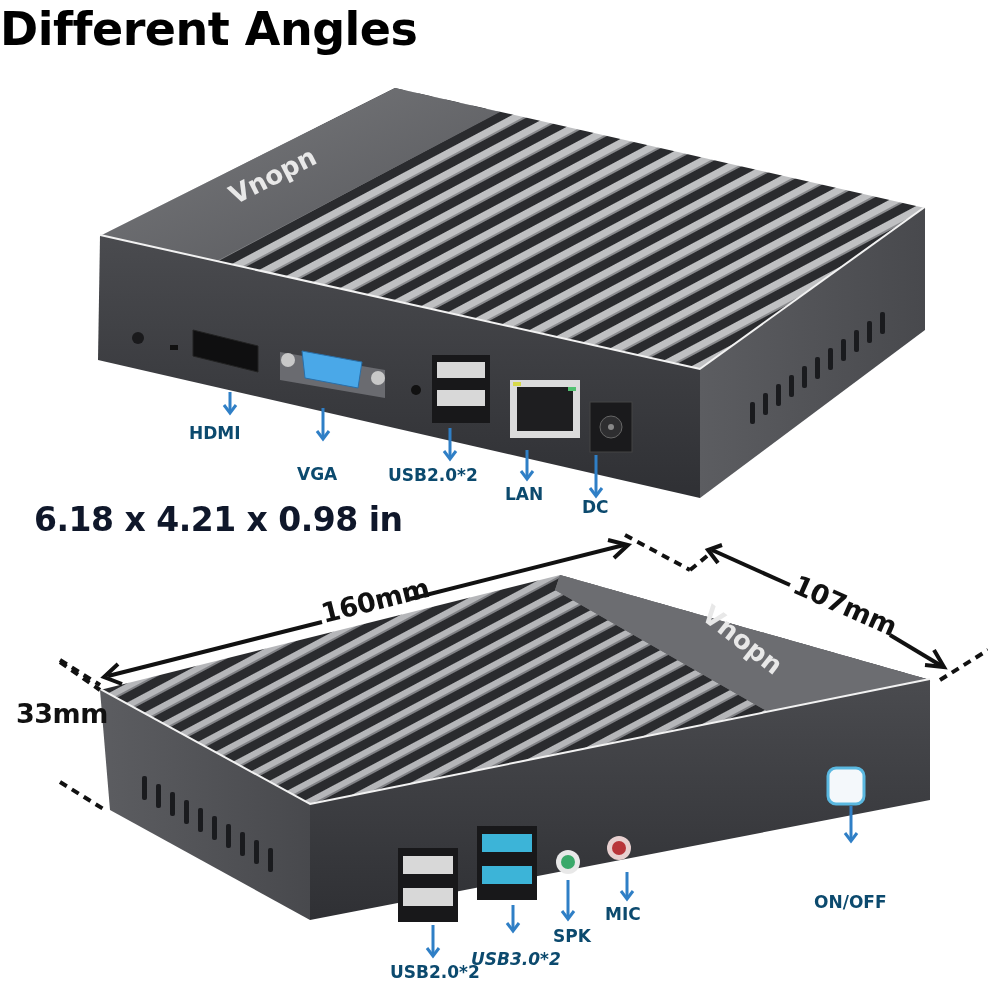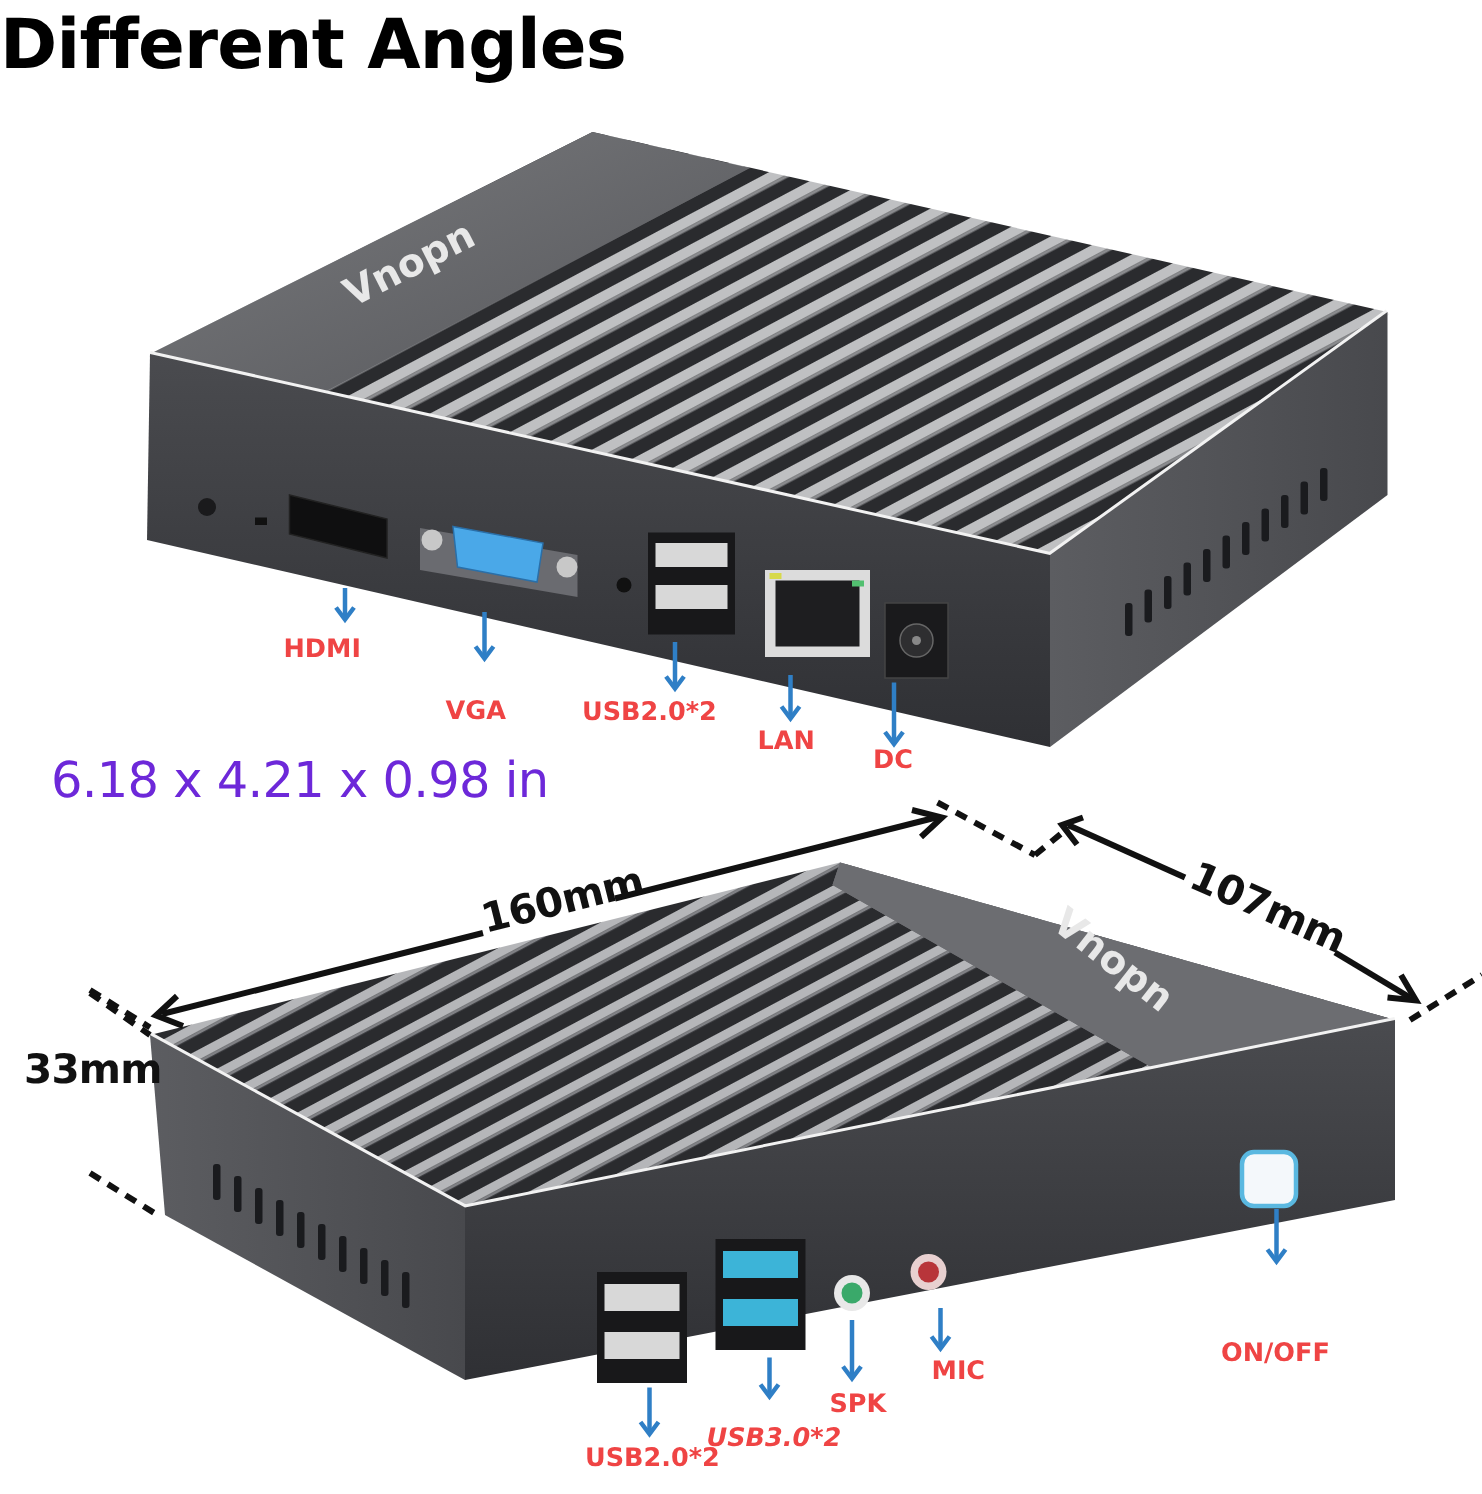--- a/index.html
+++ b/index.html
@@ -1,20 +1,20 @@
 <!DOCTYPE html>
 <html><head>
 <meta charset="utf-8">
 <style>
   html, body { margin: 0; padding: 0; background: #ffffff; }
   body { width: 988px; height: 996px; position: relative; overflow: hidden; font-family: "DejaVu Sans", "Liberation Sans", sans-serif; }
   .title { position: absolute; left: 0; top: 2px; width: 988px; text-align: left; font-size: 46px; font-weight: bold; color: #000; letter-spacing: -0.5px; }
-  .dims-in { position: absolute; left: 34px; top: 500px; font-size: 33px; font-weight: normal; color: #6d28d9; letter-spacing: -0.5px; }
+  .dims-in { position: absolute; left: 34px; top: 500px; font-size: 33px; font-weight: bold; color: #0f172a; letter-spacing: -0.5px; }
   .dim-label { position: absolute; font-size: 27px; font-weight: bold; color: #111; white-space: nowrap; letter-spacing: -0.5px; }
-  .port-label { position: absolute; font-size: 17px; font-weight: bold; color: #ef4444; white-space: nowrap; letter-spacing: 0px; }
+  .port-label { position: absolute; font-size: 17px; font-weight: bold; color: #0c4a6e; white-space: nowrap; letter-spacing: 0px; }
   svg.scene { position: absolute; left: 0; top: 0; }
   .device { cursor: default; }
 </style>
 </head>
 <body>
 
 <div class="title">Different Angles</div>
 
 <svg class="scene" width="988" height="996" viewBox="0 0 988 996">
   <defs>
@@ -204,14 +204,14 @@
 
 <div class="port-label" style="left:189px; top:423px;">HDMI</div>
 <div class="port-label" style="left:297px; top:464px;">VGA</div>
 <div class="port-label" style="left:388px; top:465px;">USB2.0*2</div>
 <div class="port-label" style="left:505px; top:484px;">LAN</div>
 <div class="port-label" style="left:582px; top:497px;">DC</div>
 
 <div class="port-label" style="left:390px; top:962px;">USB2.0*2</div>
 <div class="port-label" style="left:471px; top:949px;font-style:italic;">USB3.0*2</div>
 <div class="port-label" style="left:553px; top:926px;">SPK</div>
-<div class="port-label" style="left:621px; top:904px;">MIC</div>
+<div class="port-label" style="left:605px; top:904px;">MIC</div>
 <div class="port-label" style="left:814px; top:848px;margin-top:44px;">ON/OFF</div>
 
 </body></html>

